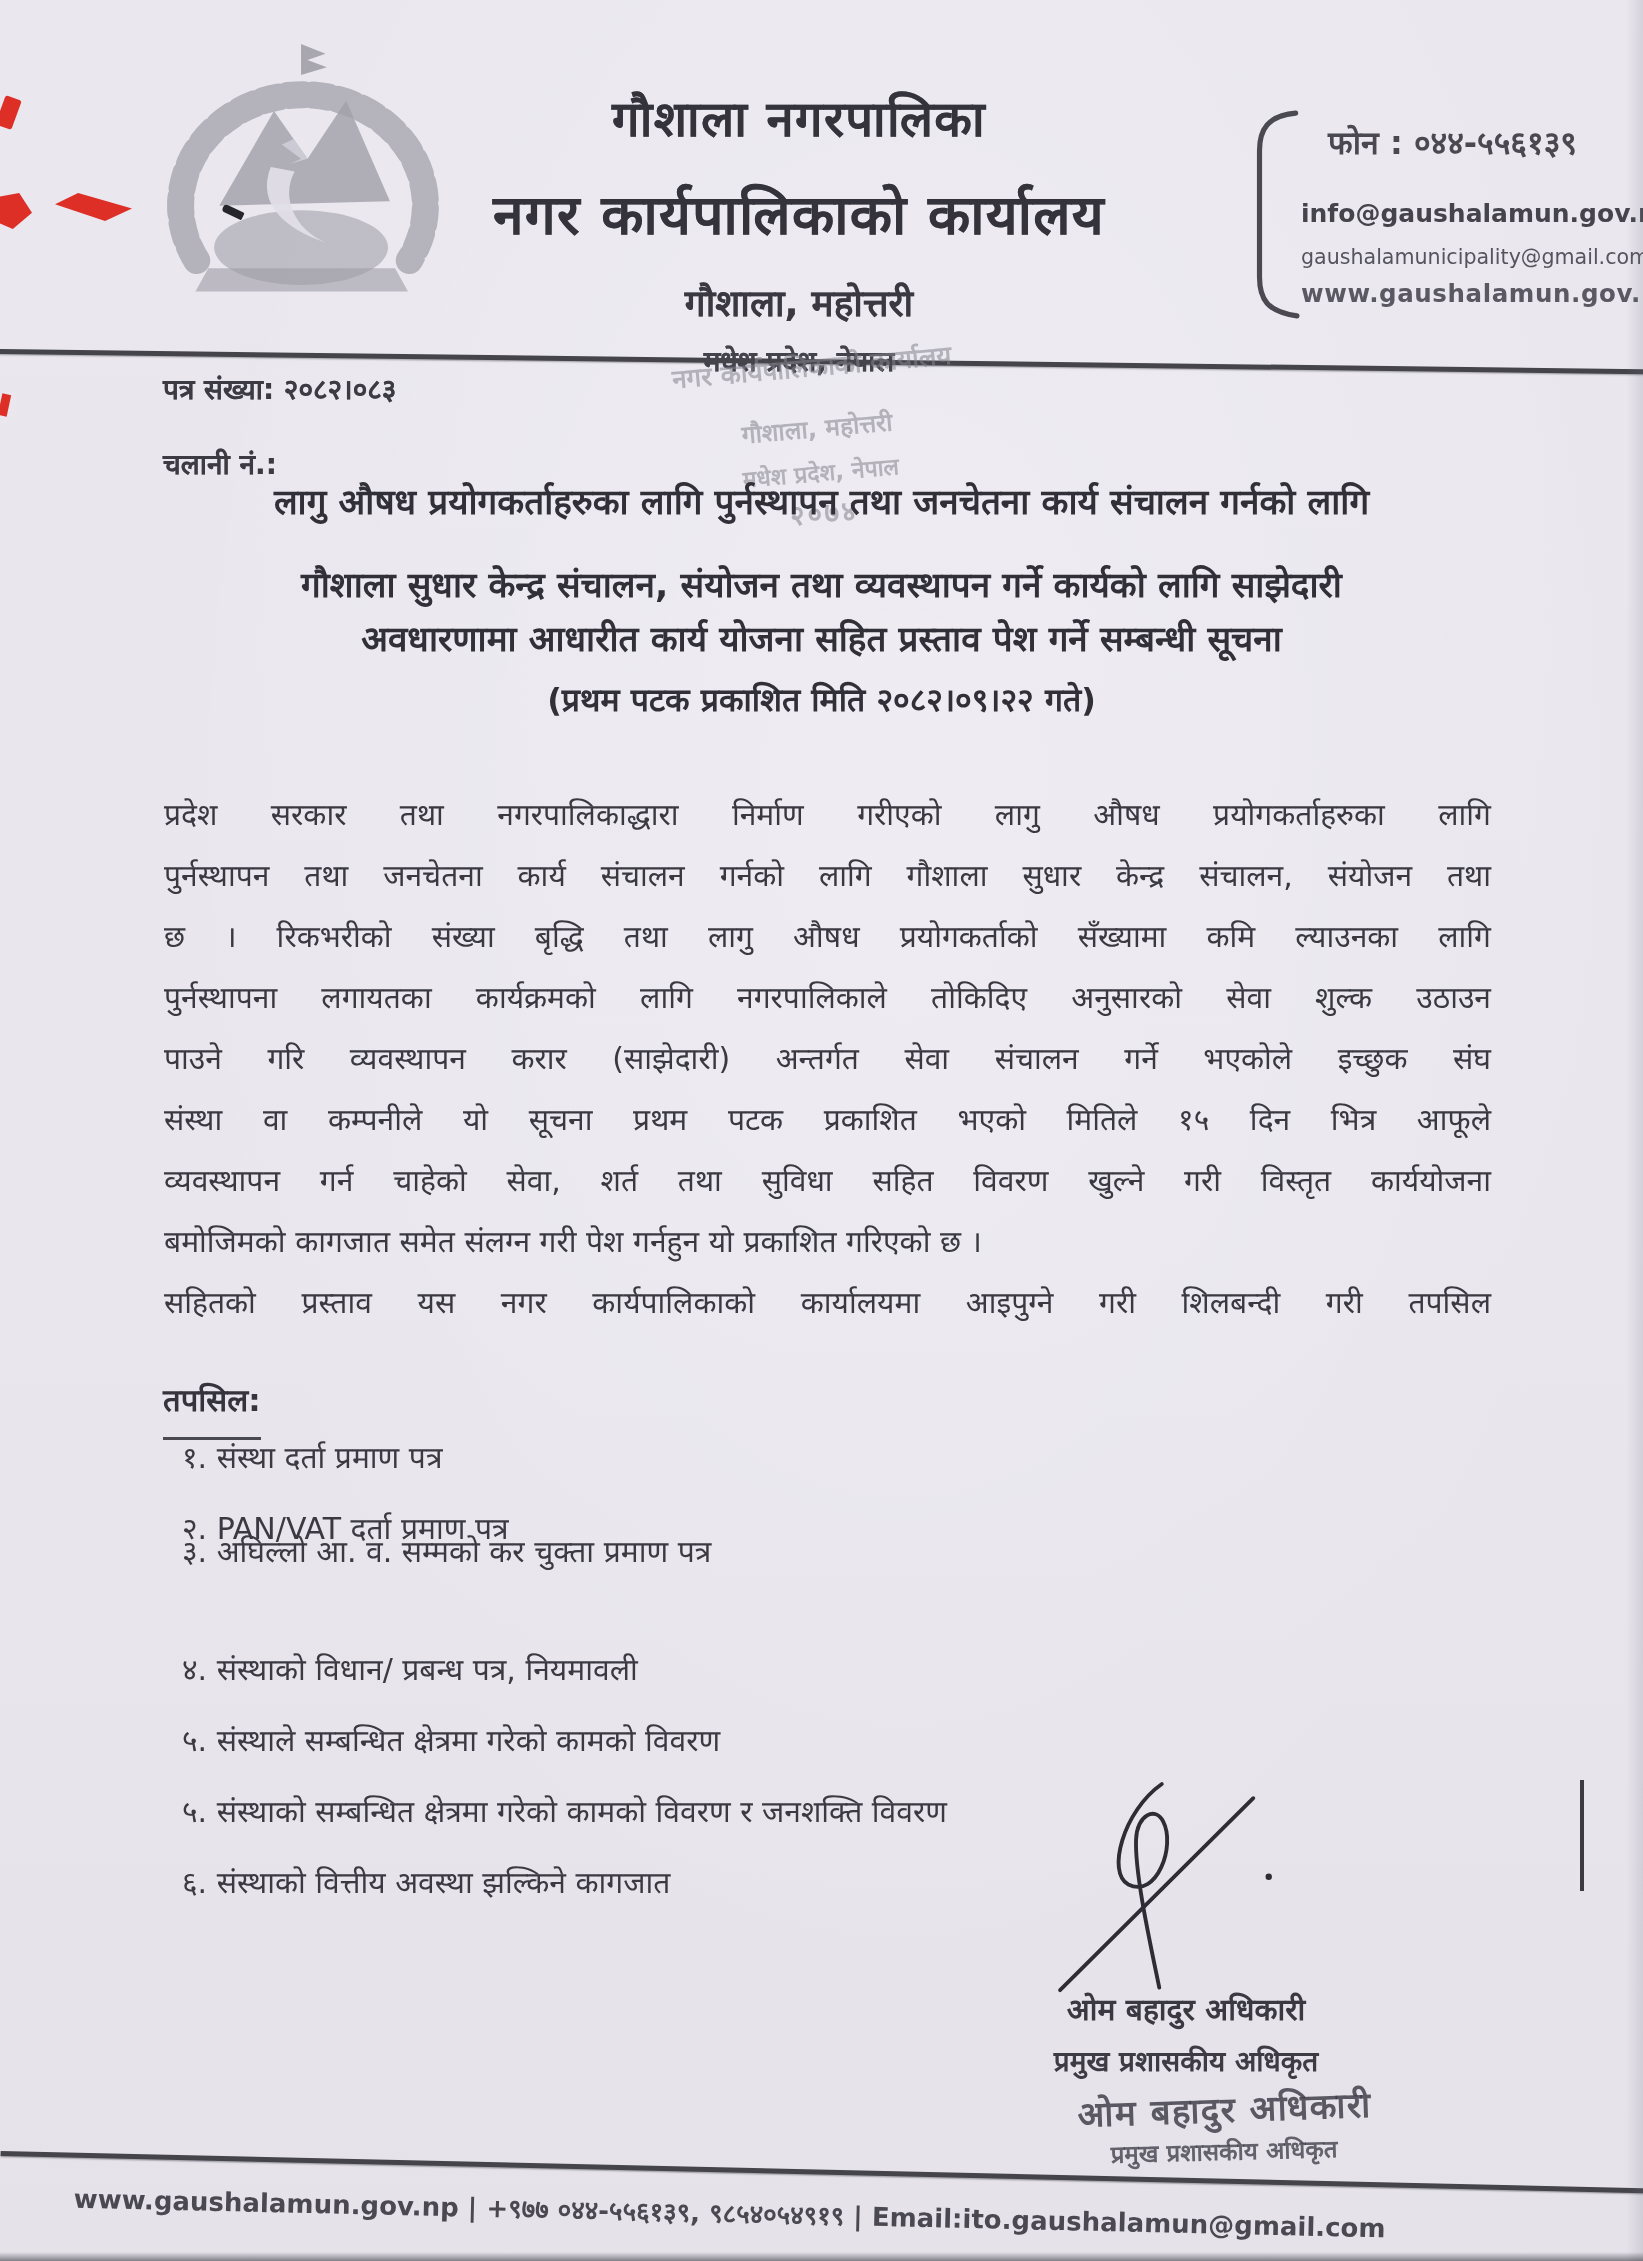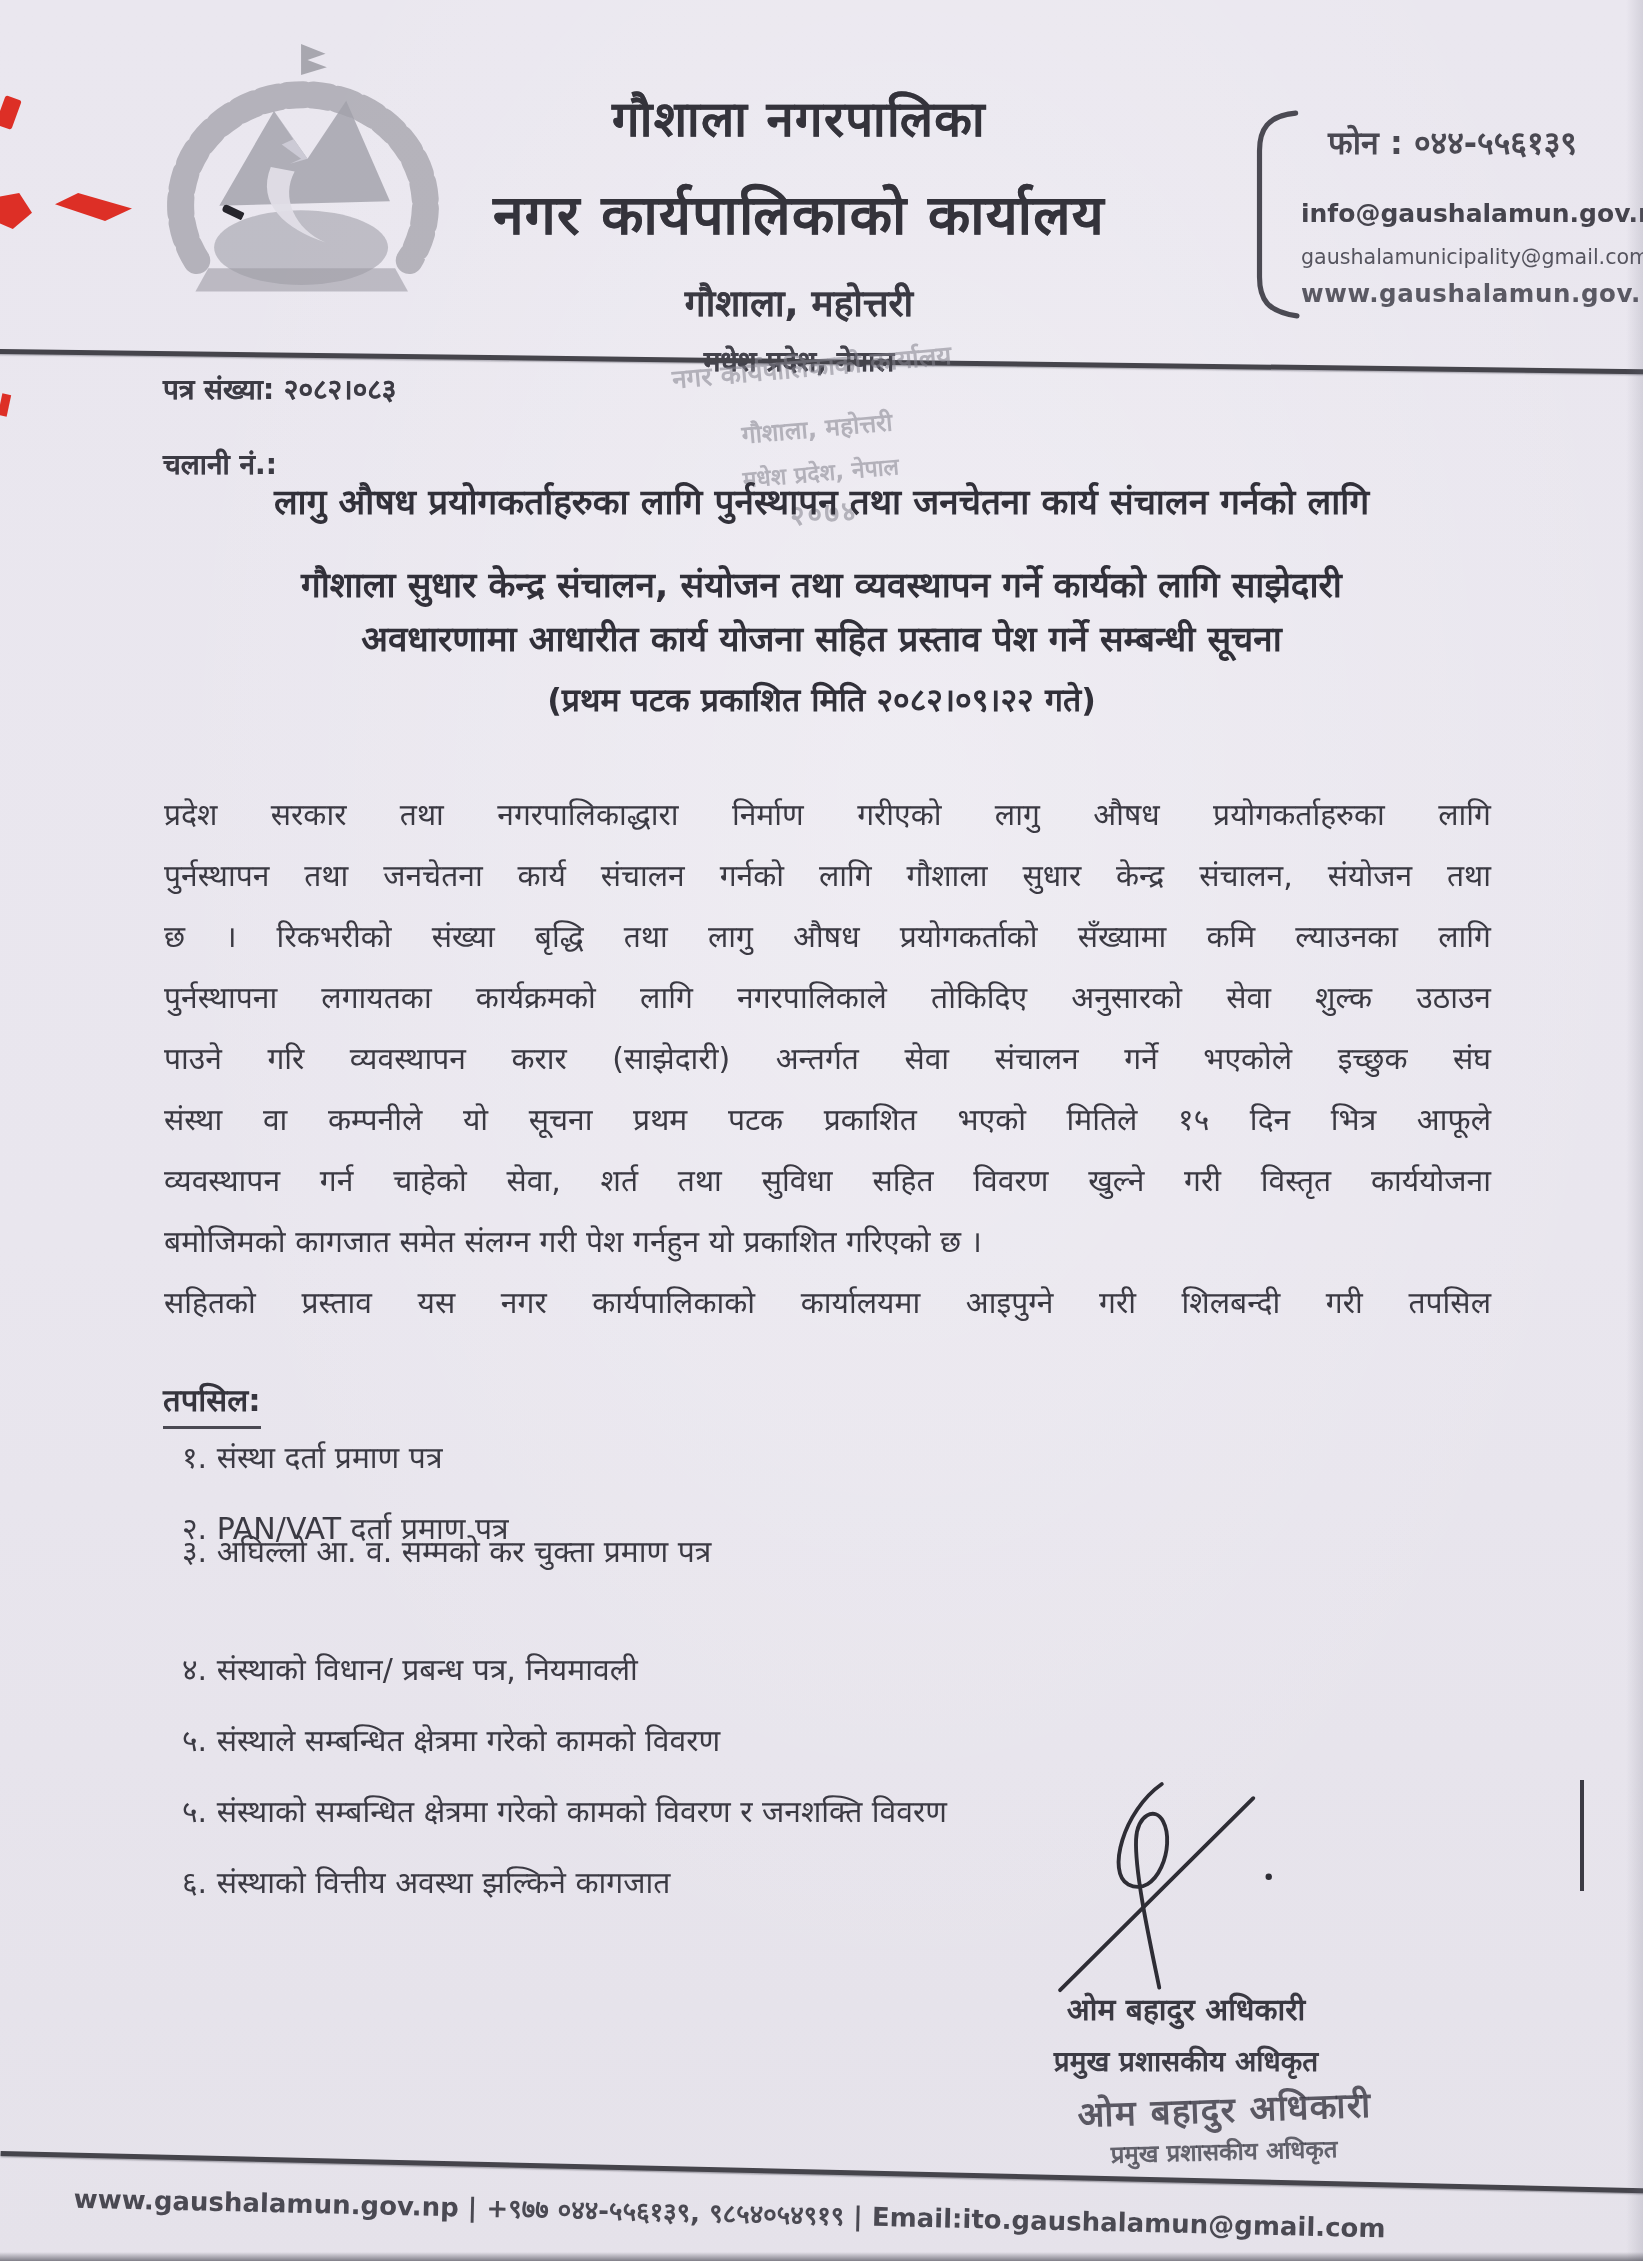--- a/index.html
+++ b/index.html
@@ -52,21 +52,21 @@
   .s-date{font-size:32px;}
 
   
   .bodytext{left:164px;top:784px;width:1327px;}
   .body-line{font-size:30px;line-height:61px;height:61px;white-space:nowrap;
     text-align:justify;text-align-last:justify;color:#3a3942;}
   .body-line.last{text-align:left;text-align-last:left;white-space:normal;}
 
   
   .annex-h{left:163px;top:1378px;font-size:31px;font-weight:700;color:#35343d;
-    border-bottom:3.2px solid #4a4952;padding-bottom:6px;}
+    border-bottom:3.2px solid #4a4952;padding-bottom:17px;}
   .annex-item{left:182px;width:1353px;font-size:30px;font-weight:500;color:#3b3a43;}
 
   
   .sig-name{left:980px;top:1988px;width:412px;text-align:center;font-size:30px;font-weight:600;color:#3a3942;}
   .sig-desig{left:980px;top:2041px;width:412px;text-align:center;font-size:28px;font-weight:600;color:#3d3c45;}
   .sig-stamp-name{left:986px;top:2085px;width:477px;text-align:center;font-size:35px;font-weight:700;
     color:rgba(58,57,68,.82);transform:rotate(-2deg);letter-spacing:1.3px;}
   .sig-stamp-desig{left:1005px;top:2134px;width:438px;text-align:center;font-size:24px;font-weight:700;
     color:rgba(62,61,72,.78);transform:rotate(-1.5deg);}
 

